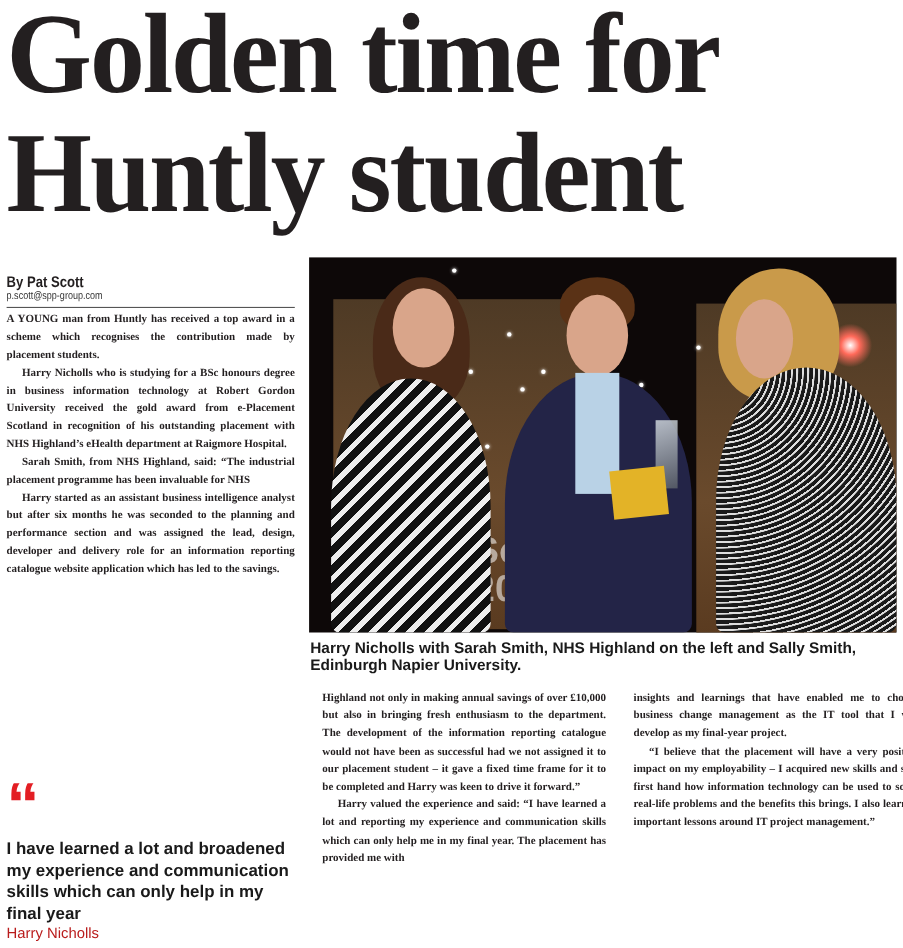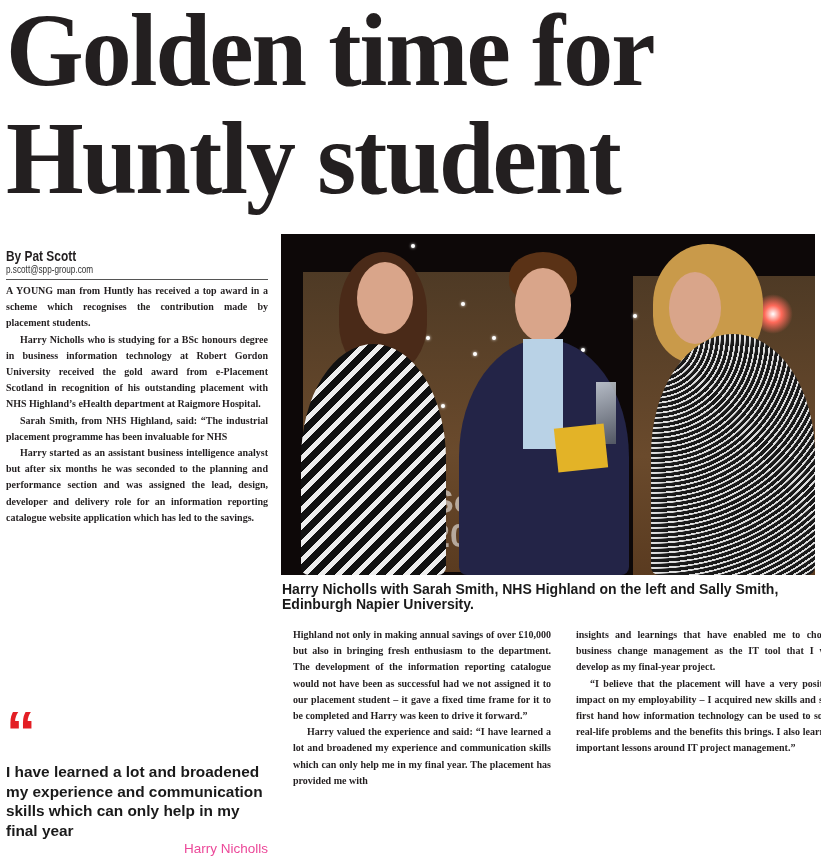--- a/index.html
+++ b/index.html
@@ -21,21 +21,21 @@
   .col { position: absolute; font-size: 10px; line-height: 16.2px; text-align: justify; color: #231f20; hyphens: manual; font-weight: bold; }
   .col p { text-indent: 0; }
   .col p.ind { text-indent: 14px; }
   .col1 { left: 6px; top: 283px; width: 262px; }
   .col2 { left: 282px; top: 627px; width: 258px; margin-left: 11px; }
   .col3 { left: 576px; top: 627px; width: 259px; }
 
   .pullquote { position: absolute; left: 6px; top: 712px; width: 262px; }
   .pq-mark { font-family: "Liberation Sans", sans-serif; font-weight: bold; font-size: 60px; line-height: 40px; color: #e31e24; height: 34px; overflow: hidden; letter-spacing: -4px; }
   .pq-text { margin-top: 16px; font-family: "Liberation Sans", sans-serif; font-weight: bold; font-size: 15.4px; line-height: 19.5px; color: #1a1a1a; }
-  .pq-attrib { text-align: right; font-family: "Liberation Sans", sans-serif; font-size: 13.5px; line-height: 17px; color: #ec4899; }
+  .pq-attrib { text-align: left; font-family: "Liberation Sans", sans-serif; font-size: 13.5px; line-height: 17px; color: #b91c1c; }
 
   .photo { position: absolute; left: 281px; top: 234px; width: 534px; height: 341px; background: #0d0808; overflow: hidden; }
   .photo .panel { position: absolute; background: linear-gradient(180deg,#4e3a25 0%,#6a4a2c 60%,#5a3b20 100%); }
   .photo .star { position: absolute; width: 4px; height: 4px; background: #fff; border-radius: 50%; box-shadow: 0 0 3px #fff; }
   .photo .person { position: absolute; border-radius: 50% 50% 8px 8px; }
   .photo .head { position: absolute; border-radius: 50%; background: #d9a58a; }
   .photo .hair { position: absolute; border-radius: 50% 50% 40% 40%; }
   .photo .stage-text { position: absolute; font-family: "Liberation Sans", sans-serif; font-weight: bold; font-size: 34px; line-height: 34px; color: rgba(255,255,255,0.55); }
 
   .caption { position: absolute; left: 282px; top: 582px; width: 533px; font-family: "Liberation Sans", sans-serif; font-weight: bold; font-size: 14px; line-height: 15px; color: #1a1a1a; }
@@ -96,19 +96,19 @@
 
   <div class="hair" style="left:372px;top:10px;width:110px;height:120px;background:#c99a4a;"></div>
   <div class="head" style="left:388px;top:38px;width:52px;height:72px;"></div>
   <div class="person" style="left:370px;top:100px;width:164px;height:241px;background:repeating-radial-gradient(circle at 3px 3px,#ddd 0 1.5px,#1a1a1a 2px 5px);"></div>
 </div>
 
 <div class="caption">Harry Nicholls with Sarah Smith, NHS Highland on the left and Sally Smith, Edinburgh Napier University.</div>
 
 <div class="col col2">
   <p>Highland not only in making annual sav­ings of over £10,000 but also in bringing fresh enthusiasm to the department. The development of the information report­ing catalogue would not have been as successful had we not assigned it to our placement student – it gave a fixed time frame for it to be completed and Harry was keen to drive it forward.”</p>
-  <p class="ind">Harry valued the experience and said: “I have learned a lot and broadened my experience and communication skills which can only help me in my final year. The placement has provided me with</p>
+  <p class="ind">Harry valued the experience and said: “I have learned a lot and reporting my experience and communication skills which can only help me in my final year. The placement has provided me with</p>
 </div>
 
 <div class="col col3">
   <p>insights and learnings that have enabled me to choose business change manage­ment as the IT tool that I will develop as my final-year project.</p>
   <p class="ind">“I believe that the placement will have a very positive impact on my employa­bility – I acquired new skills and saw first hand how information technology can be used to solve real-life problems and the benefits this brings. I also learned important lessons around IT project management.”</p>
 </div>
 
 </body></html>

